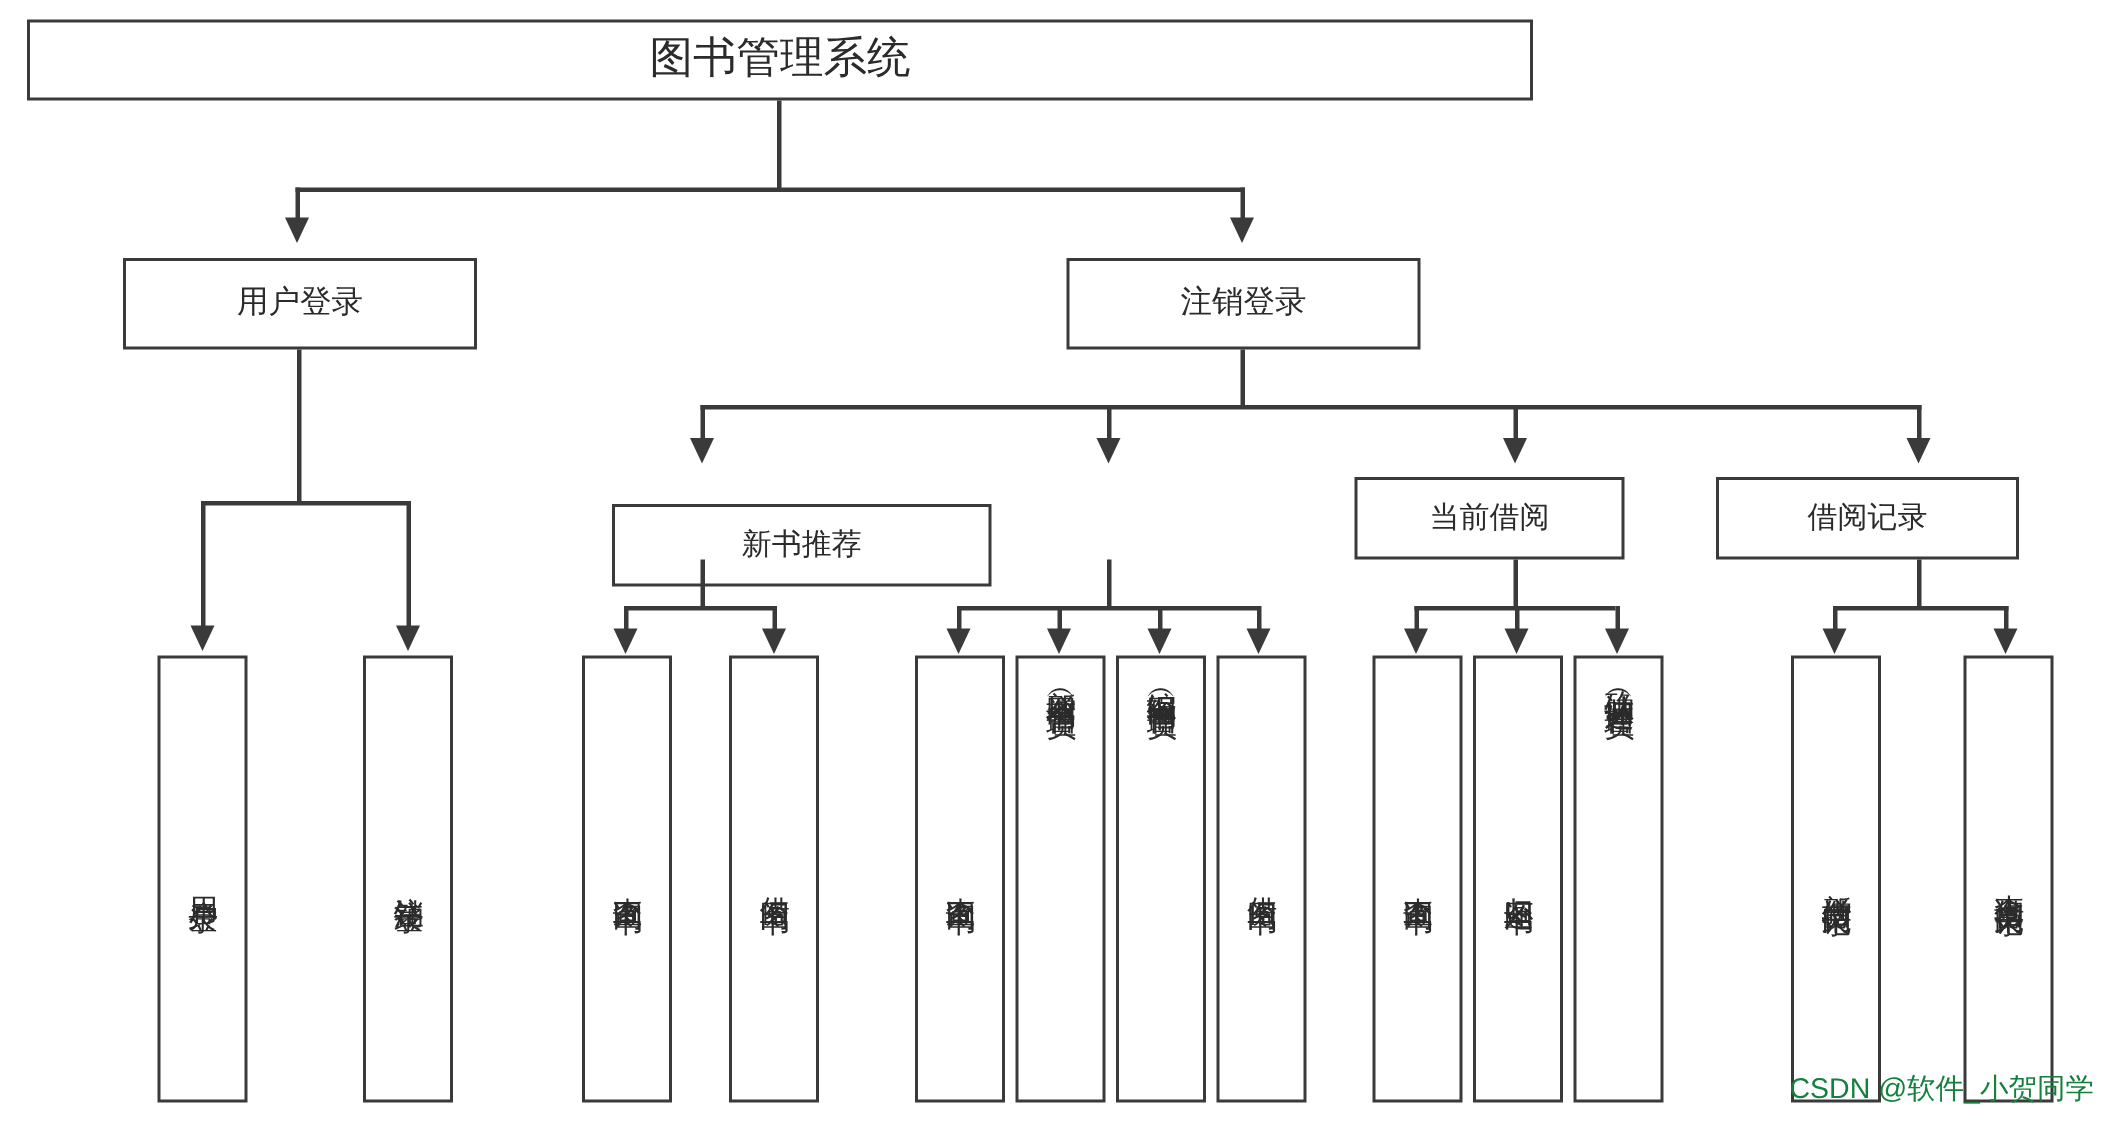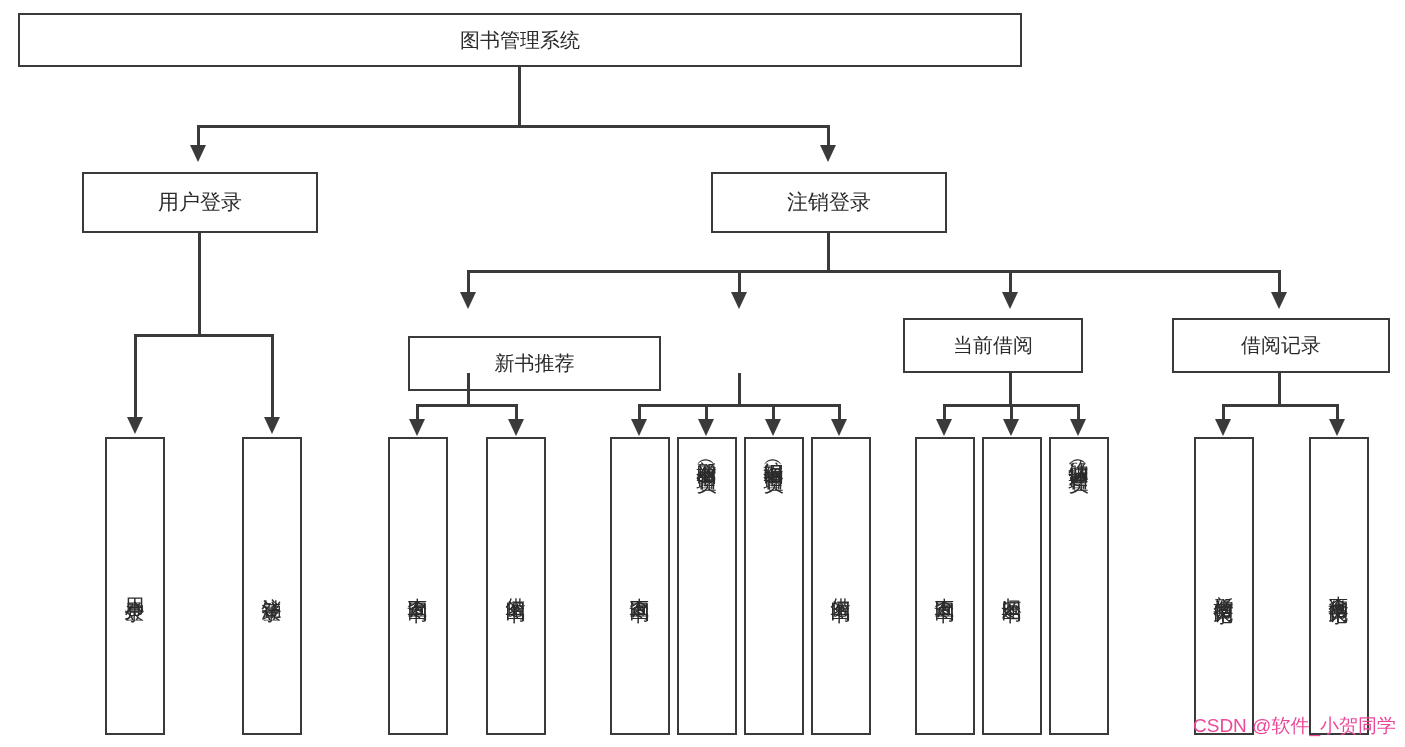--- a/index.html
+++ b/index.html
@@ -22,21 +22,21 @@
     box-sizing: border-box;
     border: 2.5px solid #3a3a3a;
     background: #ffffff;
     color: #2b2b2b;
     display: flex;
     align-items: center;
     justify-content: center;
     text-align: center;
     line-height: 1.15;
   }
-  .node.root      { font-size: 20px; text-align: center; }
+  .node.root      { font-size: 29px; text-align: center; }
   .node.level1    { font-size: 21px; }
   .node.level2    { font-size: 20px; }
 
   
   .node.leaf {
     writing-mode: vertical-rl;
     text-orientation: upright;
     font-size: 20px;
     letter-spacing: 2px;
     line-height: 1.0;
@@ -66,21 +66,21 @@
     width: 0;
     height: 0;
     border-left: 8px solid transparent;
     border-right: 8px solid transparent;
     border-top: 17px solid #3a3a3a;
   }
 
   
   .watermark {
     position: absolute;
-    color: #ec4899;
+    color: #15803d;
     font-size: 19px;
     white-space: nowrap;
     pointer-events: none;
   }
 </style>
 </head>
 <body>
 
 <div id="canvas">
 
@@ -123,21 +123,21 @@
   <div class="arrow" style="left:1002px; top:292px;"></div>
   <div class="vline" style="left:1278px; top:270px; width:3px; height:24px;"></div>
   <div class="arrow" style="left:1271px; top:292px;"></div>
 
   <div class="node level2" style="left:360px; top:336px; width:253px; height:55px;margin-left:48px;">
     <span>新书推荐</span>
   </div>
   <div class="node level2" style="left:903px; top:318px; width:180px; height:55px;">
     <span>当前借阅</span>
   </div>
-  <div class="node level2" style="left:1172px; top:318px; width:218px; height:55px;">
+  <div class="node level2" style="left:1144px; top:318px; width:202px; height:55px;">
     <span>借阅记录</span>
   </div>
 
   <div class="vline" style="left:467px; top:373px; width:3px; height:33px;"></div>
   <div class="hline" style="left:416px; top:404px; width:102px; height:3px;"></div>
   <div class="vline" style="left:416px; top:404px; width:3px; height:17px;"></div>
   <div class="arrow" style="left:409px; top:419px;"></div>
   <div class="vline" style="left:515px; top:404px; width:3px; height:17px;"></div>
   <div class="arrow" style="left:508px; top:419px;"></div>
 

